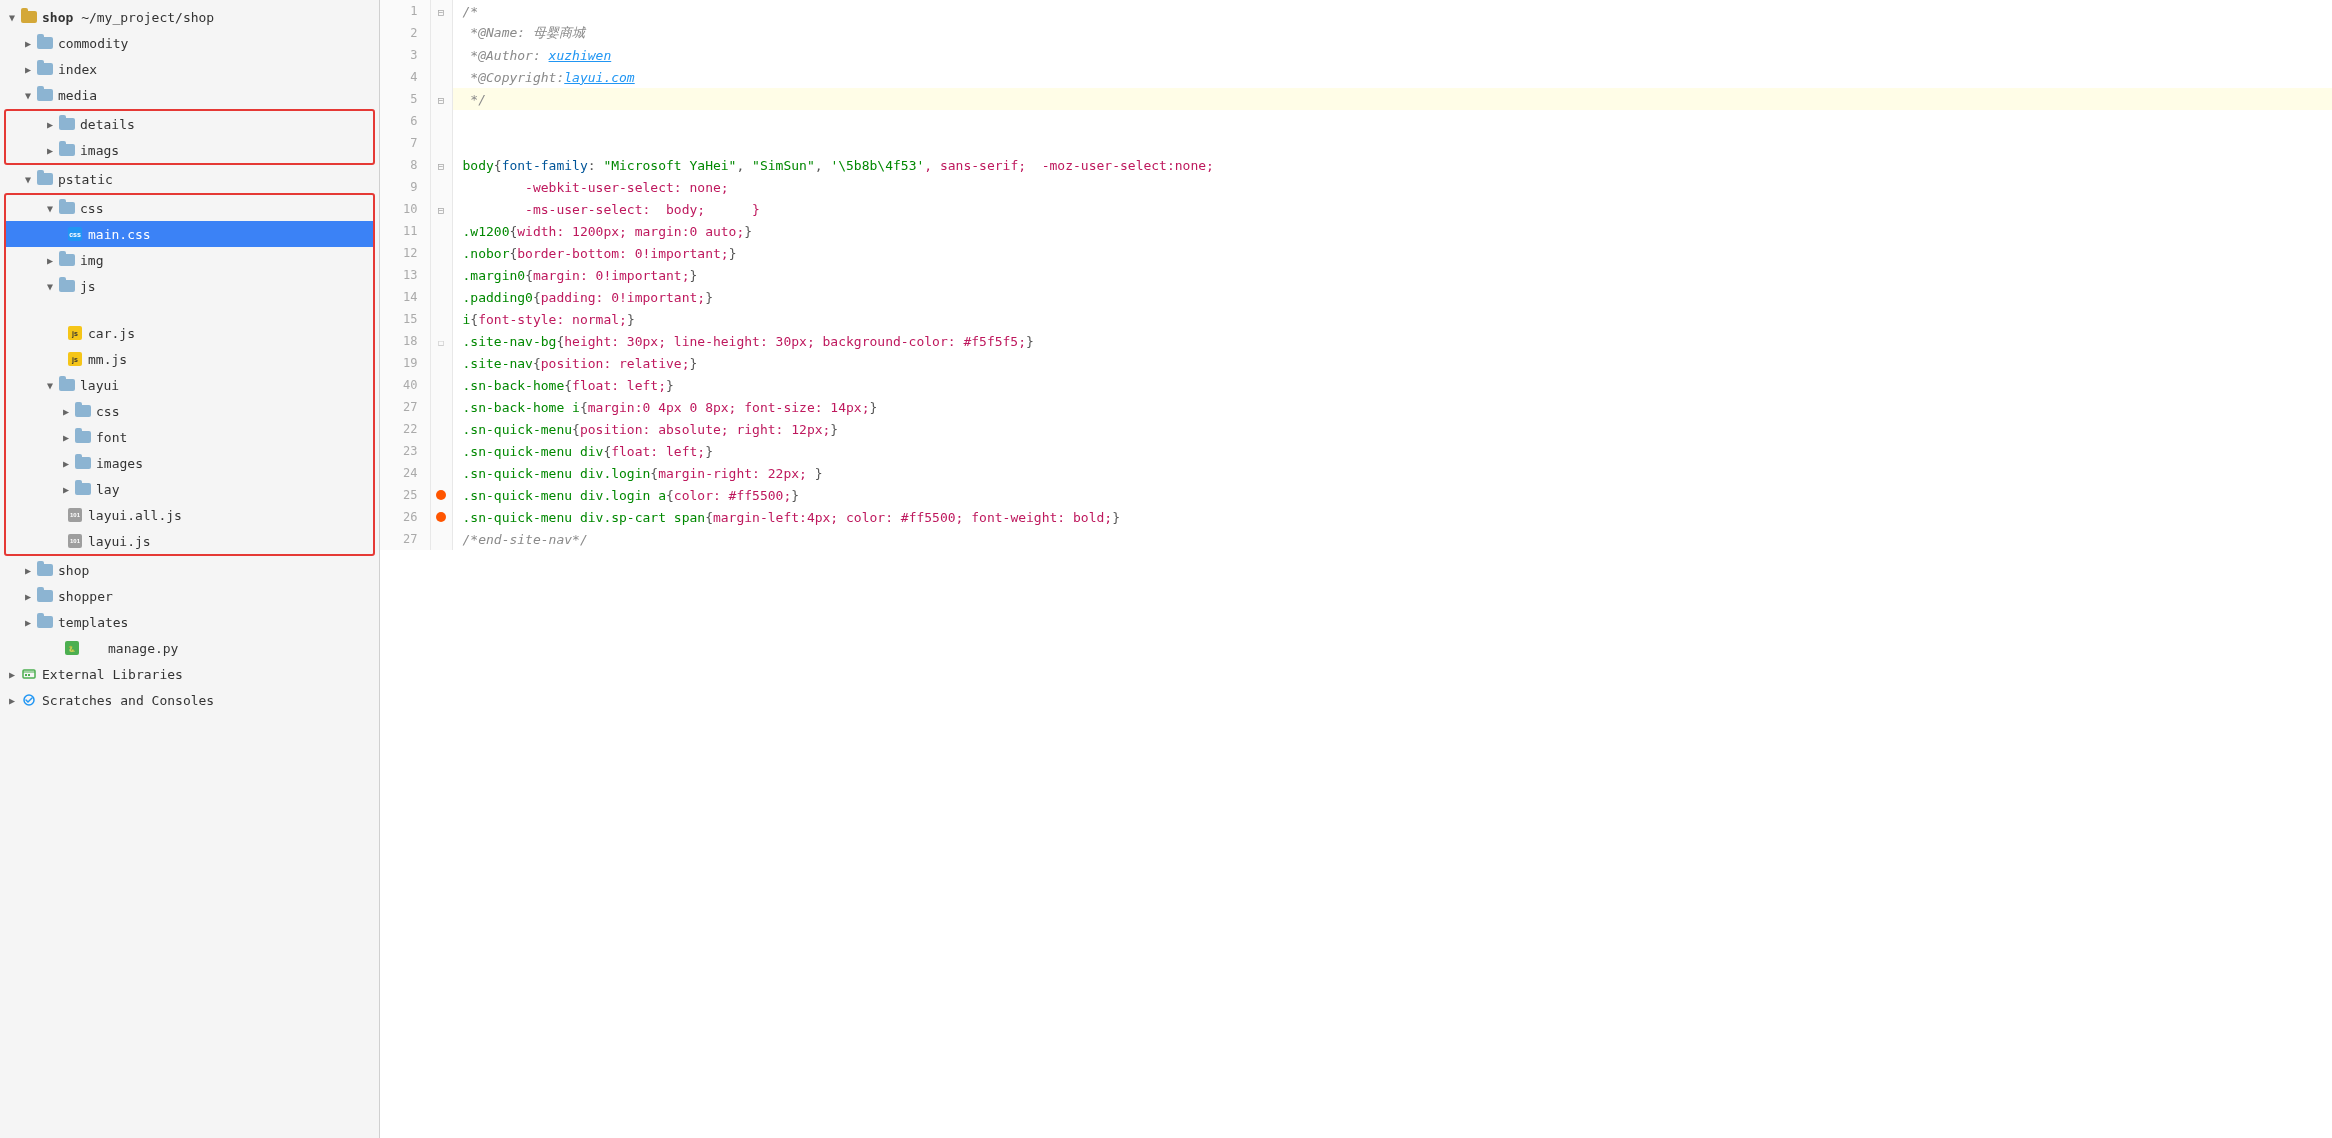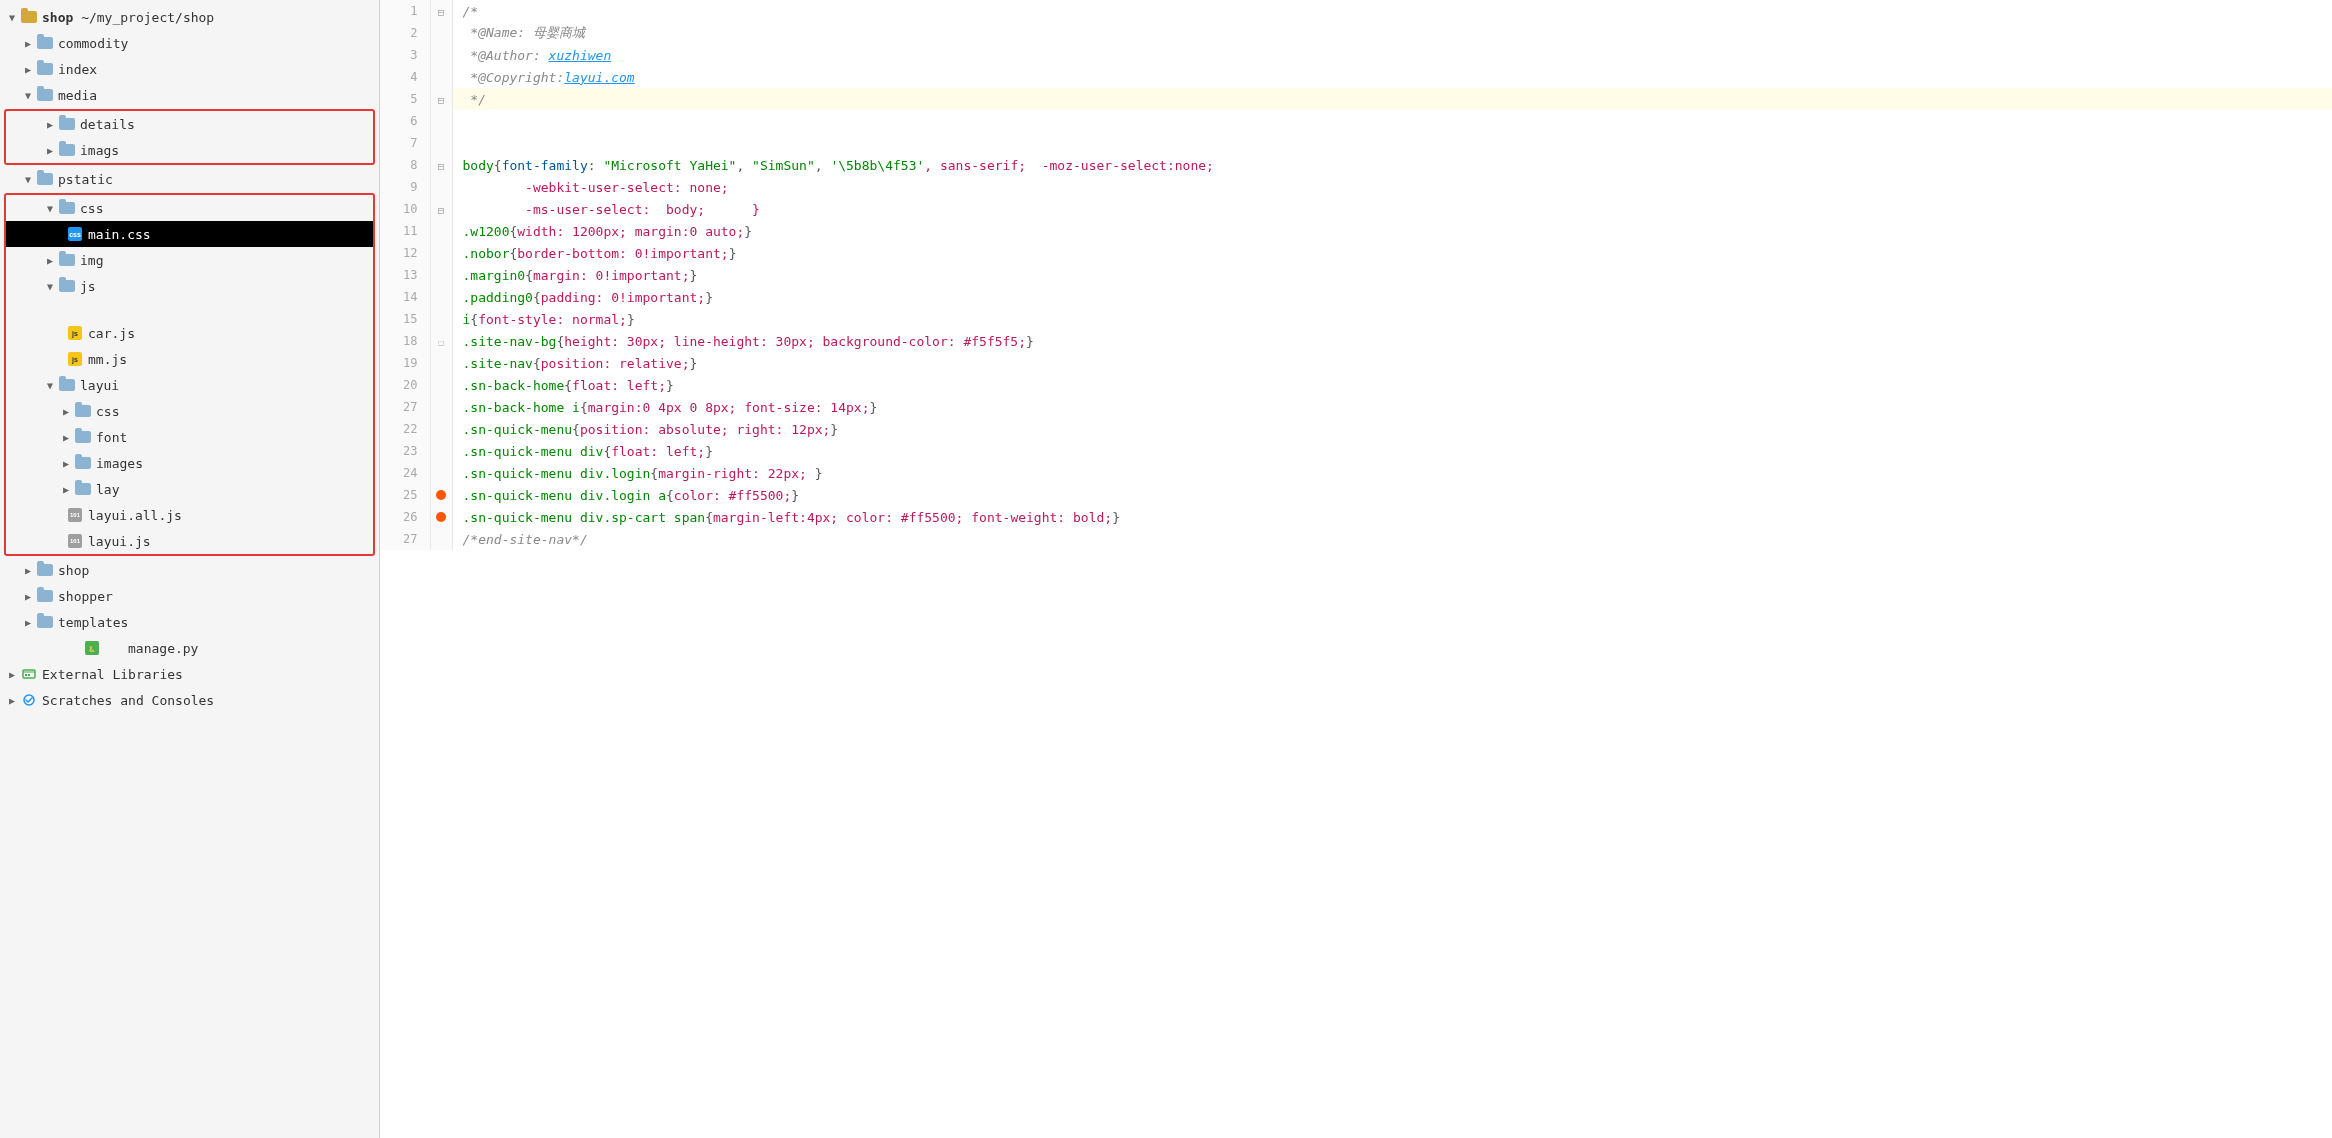--- a/index.html
+++ b/index.html
@@ -27,21 +27,21 @@
     .tree-item {
       display: flex;
       align-items: center;
       height: 26px;
       padding-right: 8px;
       cursor: pointer;
       white-space: nowrap;
       user-select: none;
     }
     .tree-item.selected {
-      background: #000000;
+      background: #3b82f6;
       color: #ffffff;
     }
     .tree-item .arrow {
       width: 16px;
       flex-shrink: 0;
       text-align: center;
       font-size: 10px;
       color: #666;
     }
     .tree-item.selected .arrow {
@@ -420,21 +420,21 @@
   </div>
 
   <div class="tree-item" style="padding-left:20px;">
     <div class="arrow">▶</div>
     <div class="icon">
       <div class="folder-icon"></div>
     </div>
     <span class="label">templates</span>
   </div>
 
-  <div class="tree-item" style="padding-left:52px;gap:23px;">
+  <div class="tree-item" style="padding-left:32px;gap:23px;">
     <div class="arrow" style="width:8px;"></div>
     <div class="icon">
       <div class="py-icon" style="background:#4caf50; font-size:6px;">🐍</div>
     </div>
     <span class="label">manage.py</span>
   </div>
 
   <div class="tree-item" style="padding-left:4px;">
     <div class="arrow">▶</div>
     <div class="icon">
@@ -547,21 +547,21 @@
           <td class="line-num-col">18</td>
           <td class="gutter-col"><span style="font-size:10px;color:#aaa;">☐</span></td>
           <td class="code-col"><span class="c-selector">.site-nav-bg</span><span class="c-punct">{</span><span class="c-value">height: 30px; line-height: 30px; background-color: #f5f5f5;</span><span class="c-punct">}</span></td>
         </tr>
         <tr>
           <td class="line-num-col">19</td>
           <td class="gutter-col"></td>
           <td class="code-col"><span class="c-selector">.site-nav</span><span class="c-punct">{</span><span class="c-value">position: relative;</span><span class="c-punct">}</span></td>
         </tr>
         <tr>
-          <td class="line-num-col">20</td>
+          <td class="line-num-col">40</td>
           <td class="gutter-col"></td>
           <td class="code-col"><span class="c-selector">.sn-back-home</span><span class="c-punct">{</span><span class="c-value">float: left;</span><span class="c-punct">}</span></td>
         </tr>
         <tr>
           <td class="line-num-col">27</td>
           <td class="gutter-col"></td>
           <td class="code-col"><span class="c-selector">.sn-back-home i</span><span class="c-punct">{</span><span class="c-value">margin:0 4px 0 8px; font-size: 14px;</span><span class="c-punct">}</span></td>
         </tr>
         <tr>
           <td class="line-num-col">22</td>

